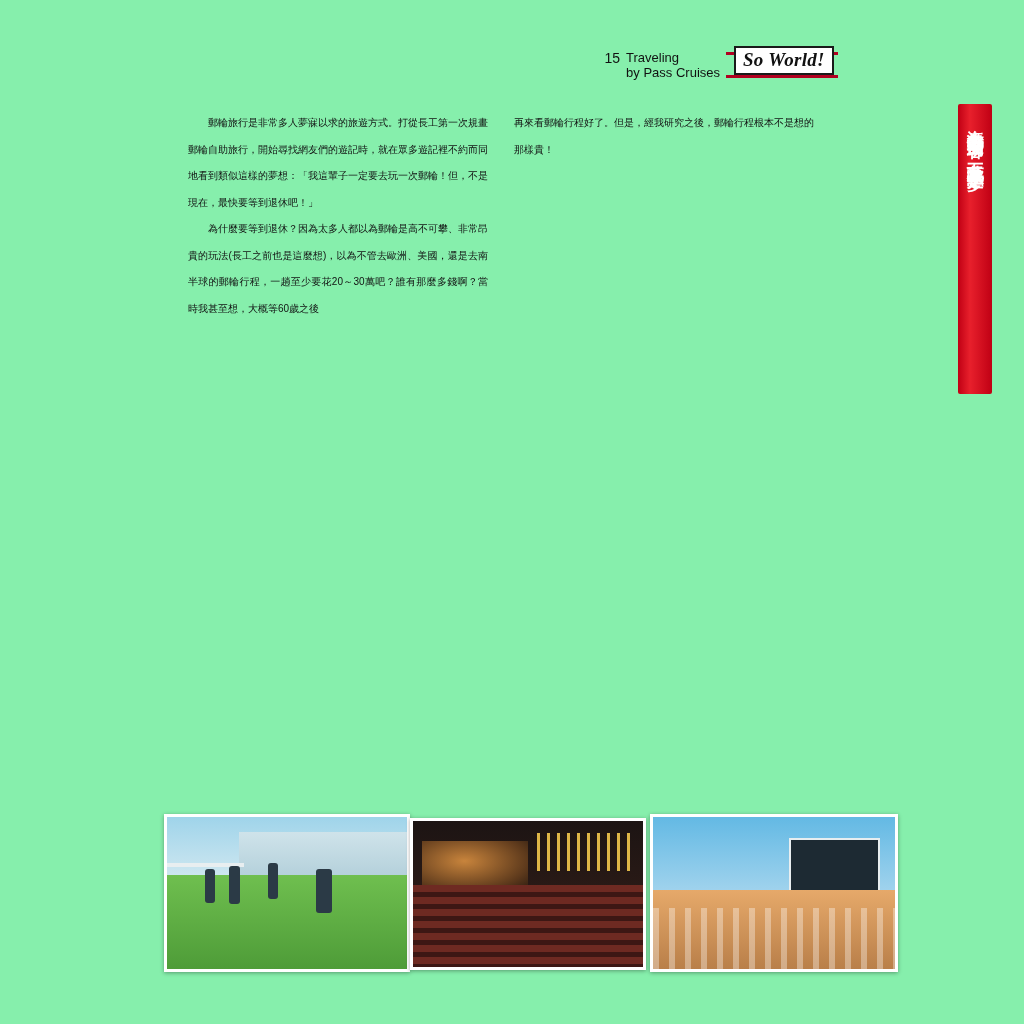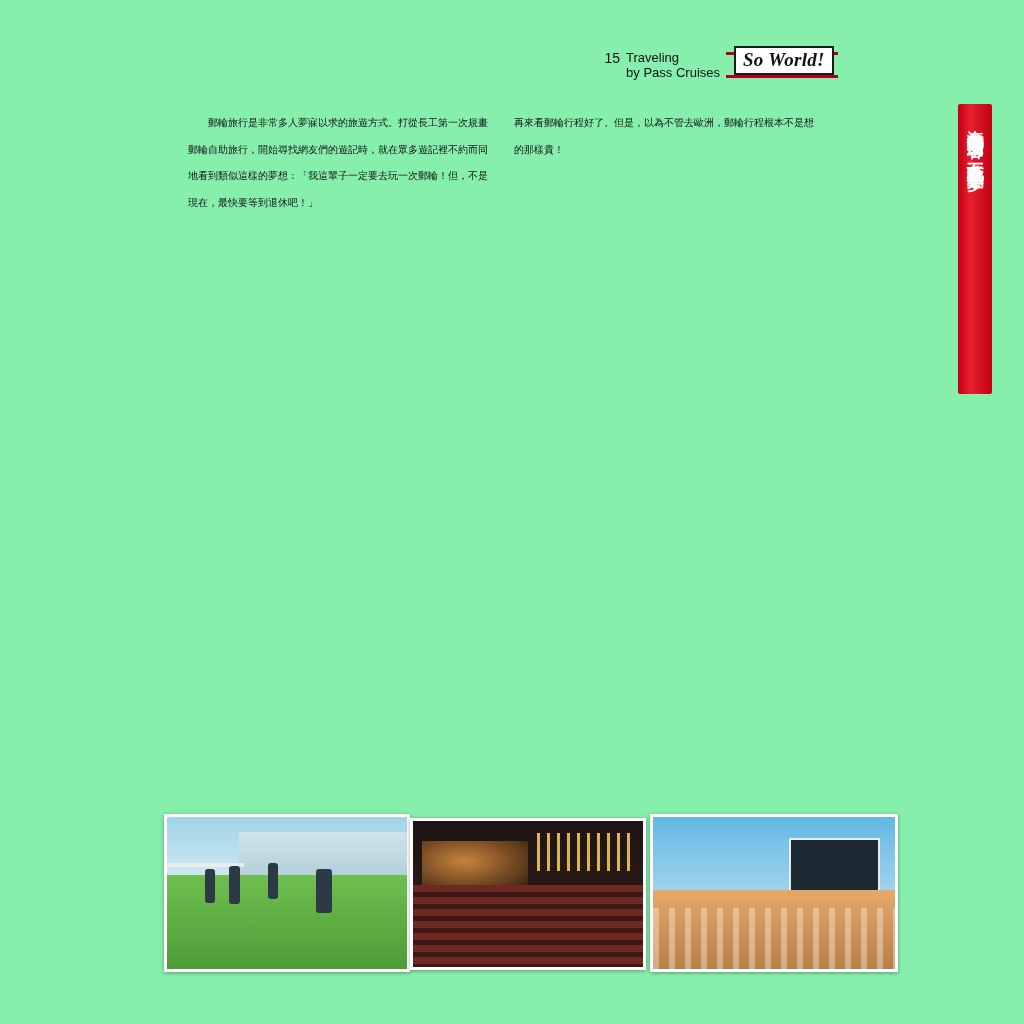--- a/index.html
+++ b/index.html
@@ -346,23 +346,24 @@
     </div>
   </div>
 
   <div class="side-tab">
     <div class="side-tab-text">海外郵輪自助客，五萬玩歐不是夢！</div>
   </div>
 
   <div class="text-area">
     <div class="col">
       <p>郵輪旅行是非常多人夢寐以求的旅遊方式。打從長工第一次規畫郵輪自助旅行，開始尋找網友們的遊記時，就在眾多遊記裡不約而同地看到類似這樣的夢想：「我這輩子一定要去玩一次郵輪！但，不是現在，最快要等到退休吧！」</p>
+      <p>為什麼要等到退休？因為太多人都以為郵輪是高不可攀、非常昂貴的玩法(長工之前也是這麼想)，以為不管去歐洲、美國，還是去南半球的郵輪行程，一趟至少要花20～30萬吧？誰有那麼多錢啊？當時我甚至想，大概等60歲之後</p>
     </div>
     <div class="col">
-      <p class="noindent">再來看郵輪行程好了。但是，以為不管去歐洲，郵輪行程根本不是想的那樣貴！</p>
+      <p class="noindent">再來看郵輪行程好了。但是，經我研究之後，郵輪行程根本不是想的那樣貴！</p>
     </div>
   </div>
 
   <div class="thumbs">
     <div class="thumb thumb-golf">
       <div class="thumb-inner">
         <div class="tg-sky"></div>
         <div class="tg-wall"></div>
         <div class="tg-deck"></div>
         <div class="tg-rail"></div>

